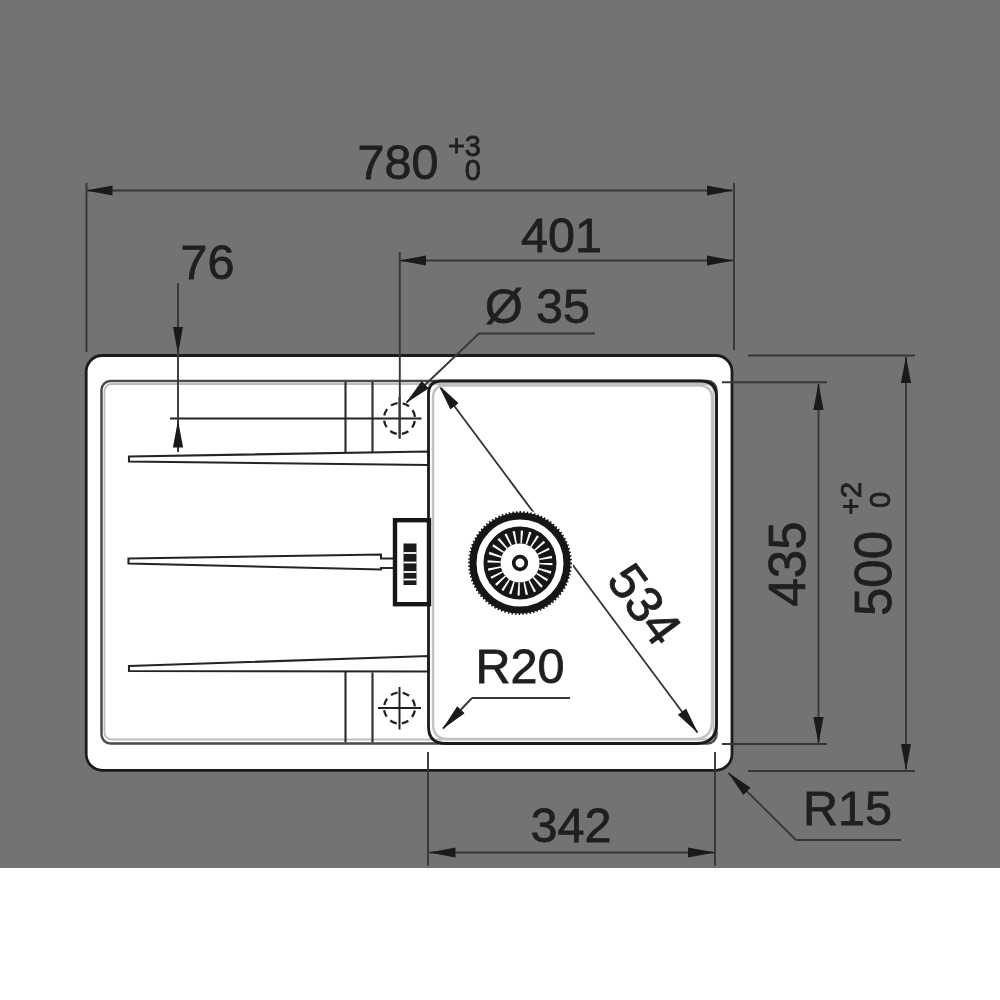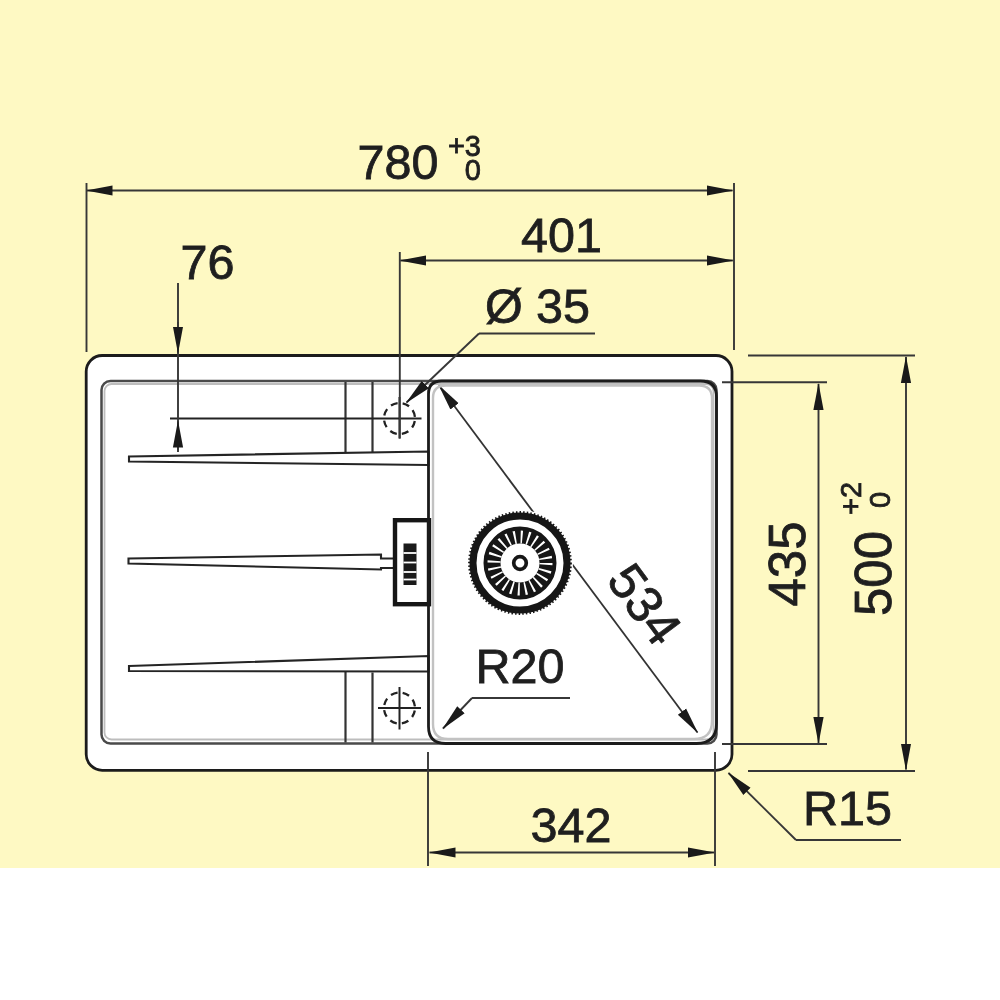--- a/index.html
+++ b/index.html
@@ -1,16 +1,16 @@
 <!DOCTYPE html>
 <html><head>
 <meta charset="utf-8">
 <style>
   html,body{margin:0;padding:0;background:#fff;}
-  #page{position:relative;width:1000px;height:868px;background:#fef9c3;overflow:hidden;}
+  #page{position:relative;width:1000px;height:868px;background:#737373;overflow:hidden;}
   svg text{font-family:"Liberation Sans", sans-serif;fill:#1f1f1f;stroke:#1f1f1f;stroke-width:0.8px;}
 </style>
 </head>
 <body>
 <div id="page">
 <svg width="1000" height="1000" viewBox="0 0 1000 1000">
   <defs>
     <marker id="ar" viewBox="0 0 27 12" refX="26" refY="6" markerWidth="27" markerHeight="12" markerUnits="userSpaceOnUse" orient="auto-start-reverse">
       <path d="M27,6 L0,0.9 L0,11.1 Z" fill="#1a1a1a"></path>
     </marker>

